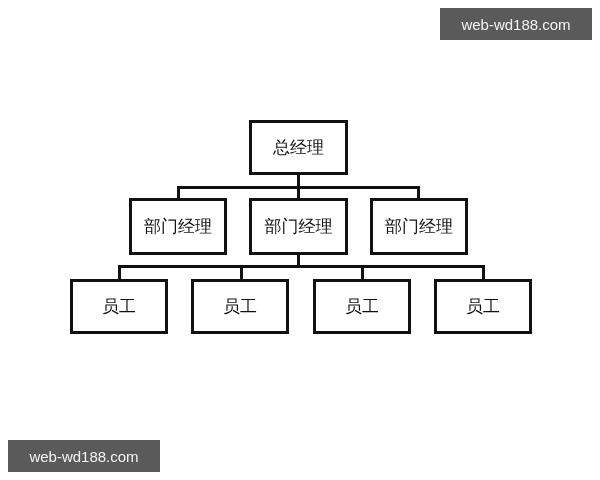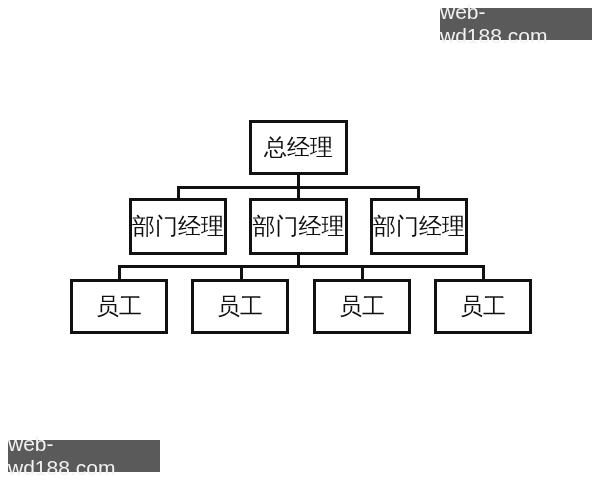--- a/index.html
+++ b/index.html
@@ -1,22 +1,22 @@
 <!DOCTYPE html>
 <html><head>
   <meta charset="utf-8">
   <style>
     html, body { margin:0; padding:0; }
     body { width:600px; height:480px; background:#ffffff; position:relative; overflow:hidden;
            font-family:"DejaVu Sans", sans-serif; }
     .box { position:absolute; box-sizing:border-box; border:3px solid #111; background:#fff;
-           display:flex; align-items:center; justify-content:center; font-size:23px; color:#111; }
+           display:flex; align-items:center; justify-content:center; font-size:17px; color:#111; }
     .line { position:absolute; background:#111; }
     .wm { position:absolute; background:#5a5a5a; color:#f2f2f2; font-family:"Liberation Sans", sans-serif;
-          font-size:21px; display:flex; align-items:center; justify-content:center; }
+          font-size:15px; display:flex; align-items:center; justify-content:center; }
   </style>
 </head>
 <body>
 
 <div class="wm" style="left:440px; top:8px; width:152px; height:32px;">web-wd188.com</div>
 <div class="wm" style="left:8px; top:440px; width:152px; height:32px;">web-wd188.com</div>
 
 <div class="line" style="left:297px; top:174px; width:3px; height:14px;"></div>
 <div class="line" style="left:177px; top:186px; width:243px; height:3px;"></div>
 <div class="line" style="left:177px; top:186px; width:3px; height:13px;"></div>

